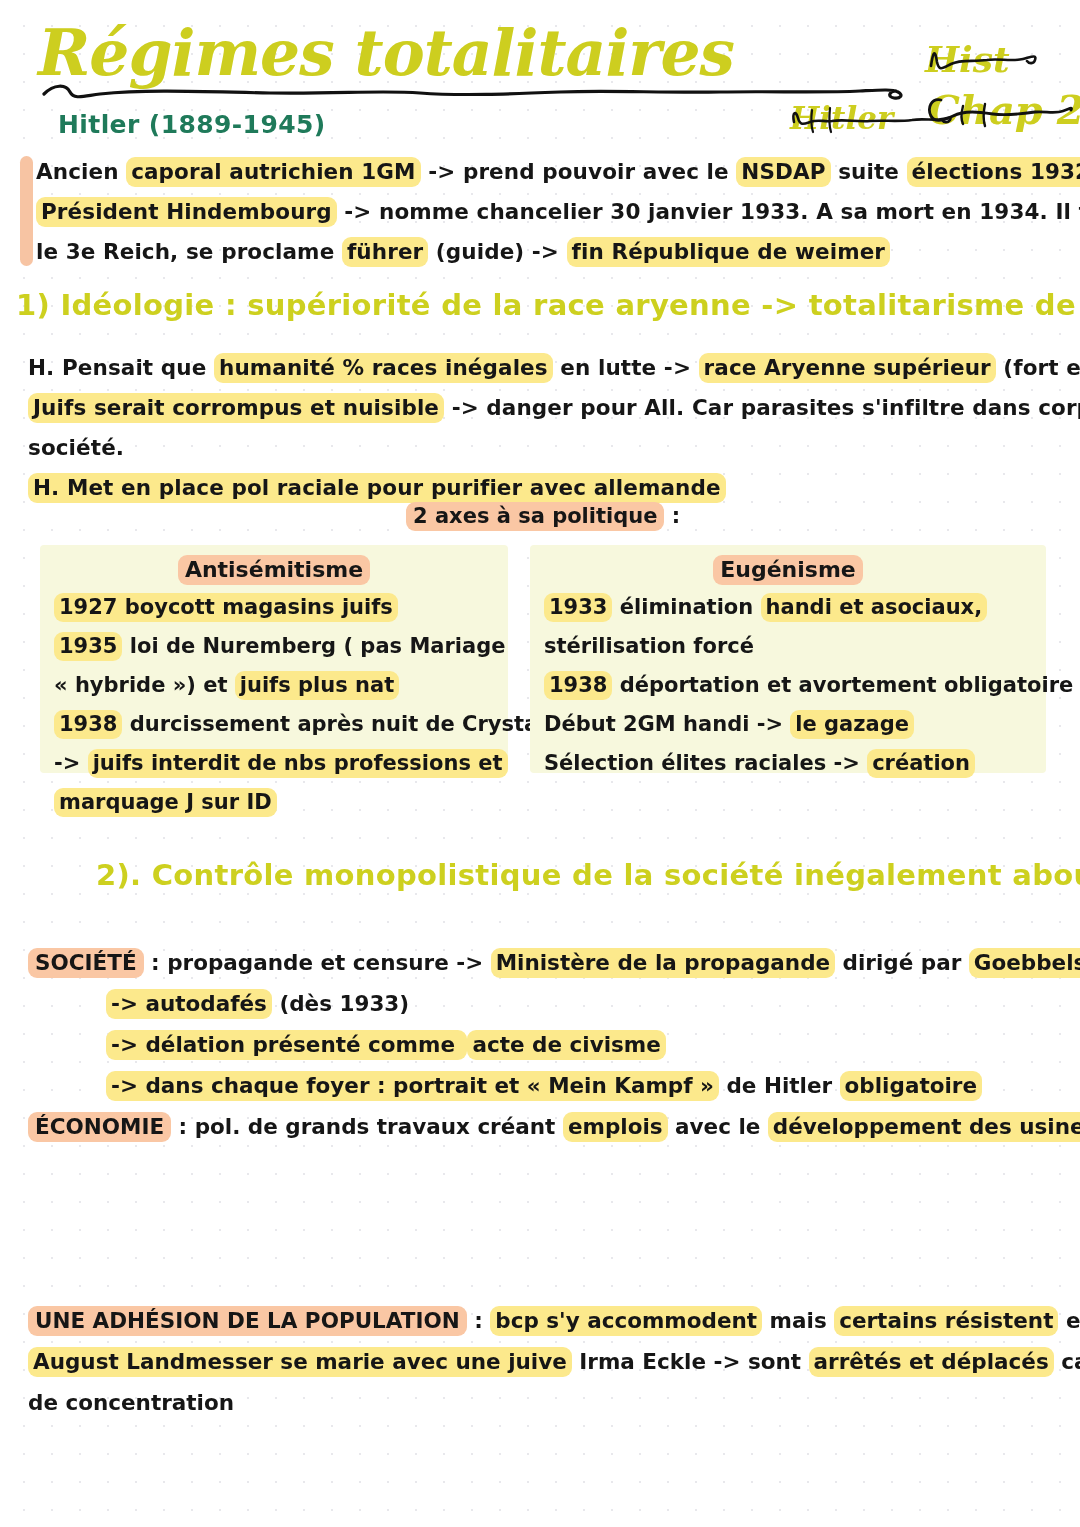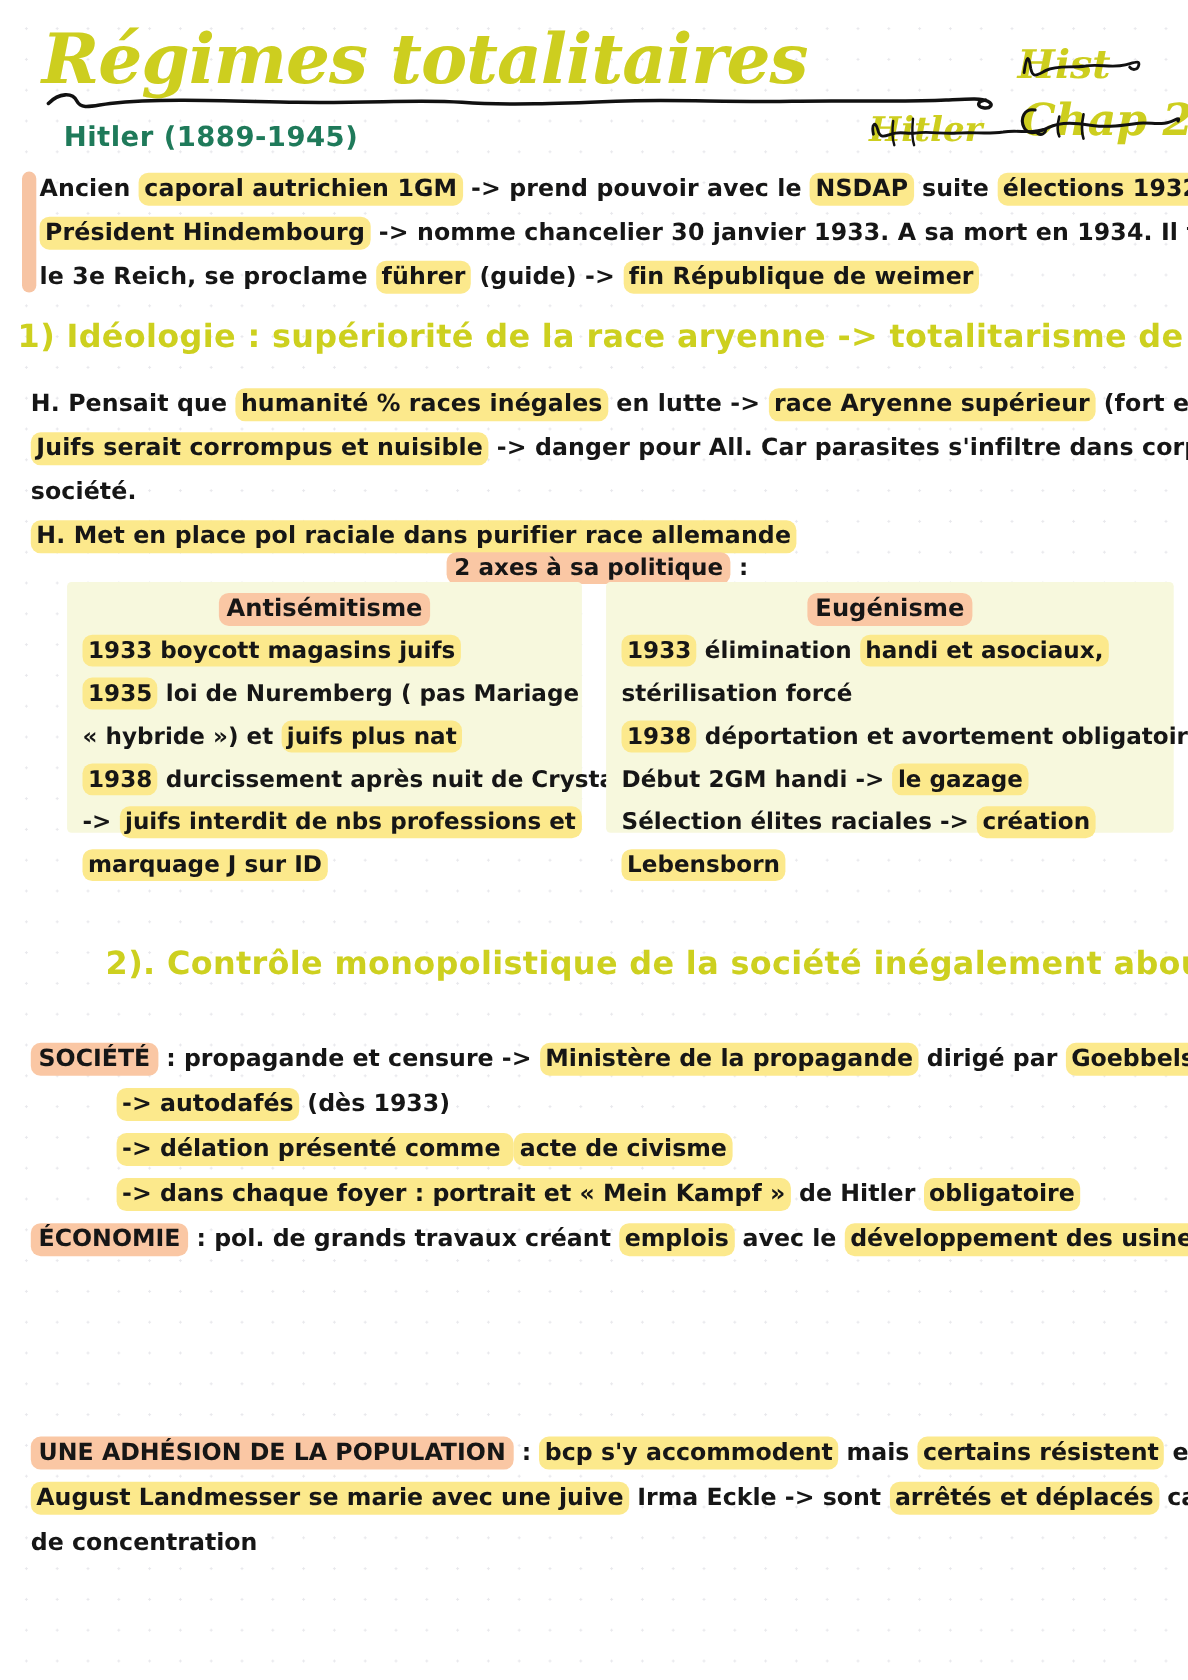--- a/index.html
+++ b/index.html
@@ -189,27 +189,26 @@
     left: 406px;
     top: 504px;
     font-size: 21px;
     font-weight: 600;
     color: #161616;
   }
 
   
   .card {
     position: absolute;
-    top: 529px;
+    top: 545px;
     background: #f7f8dd;
     border-radius: 4px;
     box-sizing: border-box;
     padding: 12px 14px 14px 14px;
     height: 228px;
-    margin-left: 21px;
   }
 
   #card-anti  { left: 40px;  width: 468px; }
   #card-euge  { left: 530px; width: 516px; }
 
   .card-title {
     text-align: center;
     font-size: 22px;
     font-weight: 600;
     color: #161616;
@@ -320,34 +319,34 @@
 
   <div class="ideo">
     <div class="line">
       <span>H. Pensait que </span><span class="hl">humanité % races inégales</span><span> en lutte -&gt; </span><span class="hl">race Aryenne supérieur</span><span> (fort et pur)</span>
     </div>
     <div class="line">
       <span class="hl">Juifs serait corrompus et nuisible</span><span> -&gt; danger pour All. Car parasites s'infiltre dans corps</span>
     </div>
     <div class="line">société.</div>
     <div class="line">
-      <span class="hl">H. Met en place pol raciale dans purifier race allemande</span>
+      <span class="hl">H. Met en place pol raciale pour purifier avec allemande</span>
     </div>
   </div>
 
   <div class="axes-label">
     <span class="hl-salmon">2 axes à sa politique</span><span> :</span>
   </div>
 
   <div class="card" id="card-anti">
     <div class="card-title">
       <span class="hl-salmon">Antisémitisme</span>
     </div>
     <div class="card-line">
-      <span class="hl">1933 boycott magasins juifs</span>
+      <span class="hl">1927 boycott magasins juifs</span>
     </div>
     <div class="card-line">
       <span class="hl">1935</span><span> loi de Nuremberg ( pas Mariage</span>
     </div>
     <div class="card-line">
       <span>« hybride ») et </span><span class="hl">juifs plus nat</span>
     </div>
     <div class="card-line">
       <span class="hl">1938</span><span> durcissement après nuit de Crystal</span>
     </div>
@@ -369,23 +368,20 @@
     <div class="card-line">stérilisation forcé</div>
     <div class="card-line">
       <span class="hl">1938</span><span> déportation et avortement obligatoire</span>
     </div>
     <div class="card-line">
       <span>Début 2GM handi -&gt; </span><span class="hl">le gazage</span>
     </div>
     <div class="card-line">
       <span>Sélection élites raciales -&gt; </span><span class="hl">création</span>
     </div>
-    <div class="card-line">
-      <span class="hl">Lebensborn</span>
-    </div>
   </div>
 
   <div class="sec-h" id="sec2">2). Contrôle monopolistique de la société inégalement aboutie</div>
 
   <div class="ctrl">
 
 
     <div class="ctrl-line">
       <span class="hl-salmon">SOCIÉTÉ</span><span> : </span><span>propagande et censure -&gt; </span><span class="hl">Ministère de la propagande</span><span> dirigé par </span><span class="hl">Goebbels</span>
     </div>

